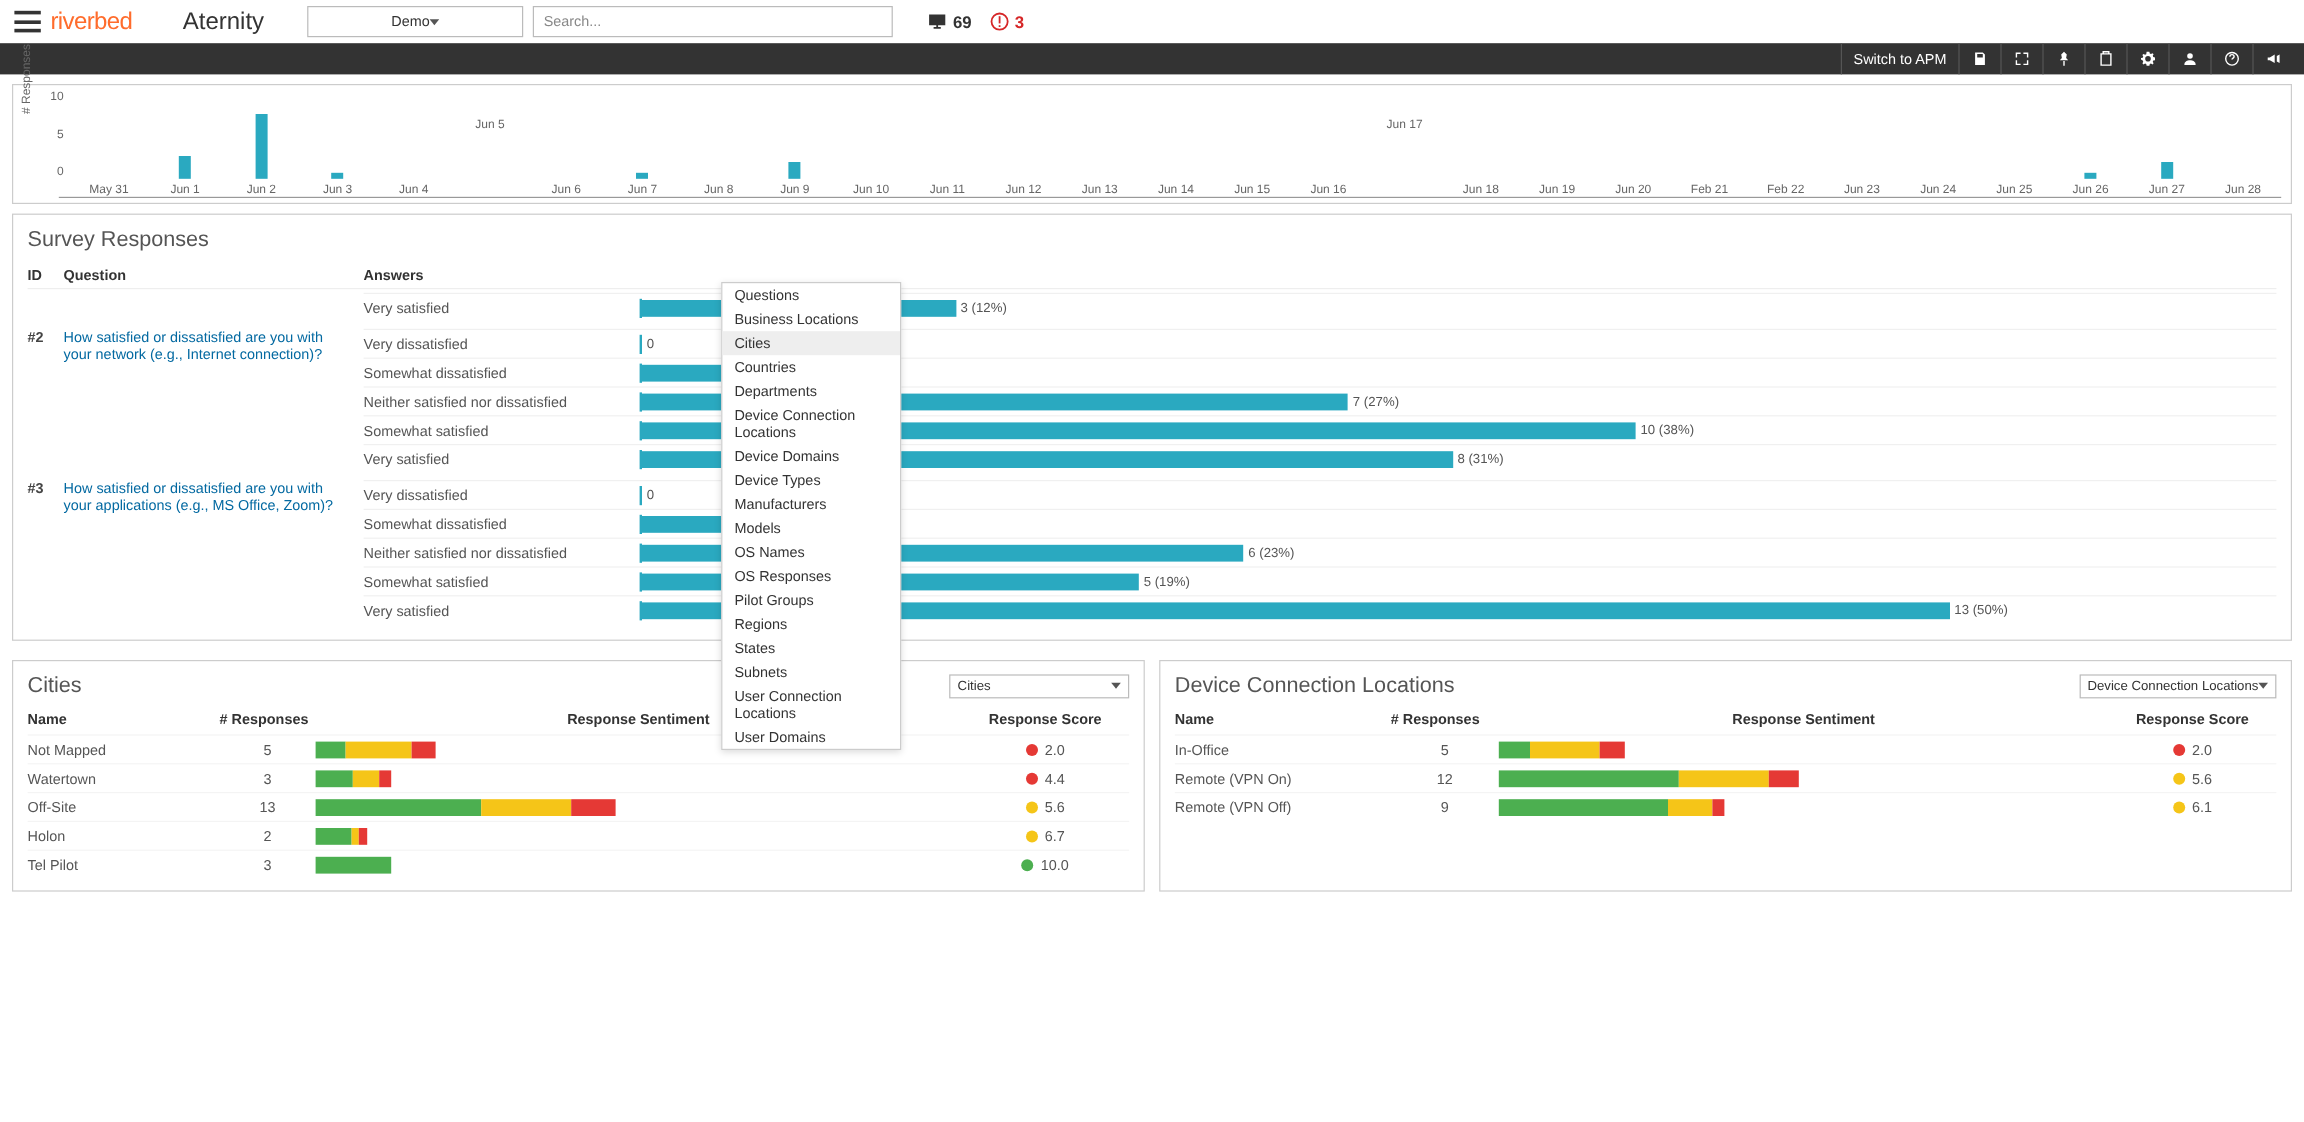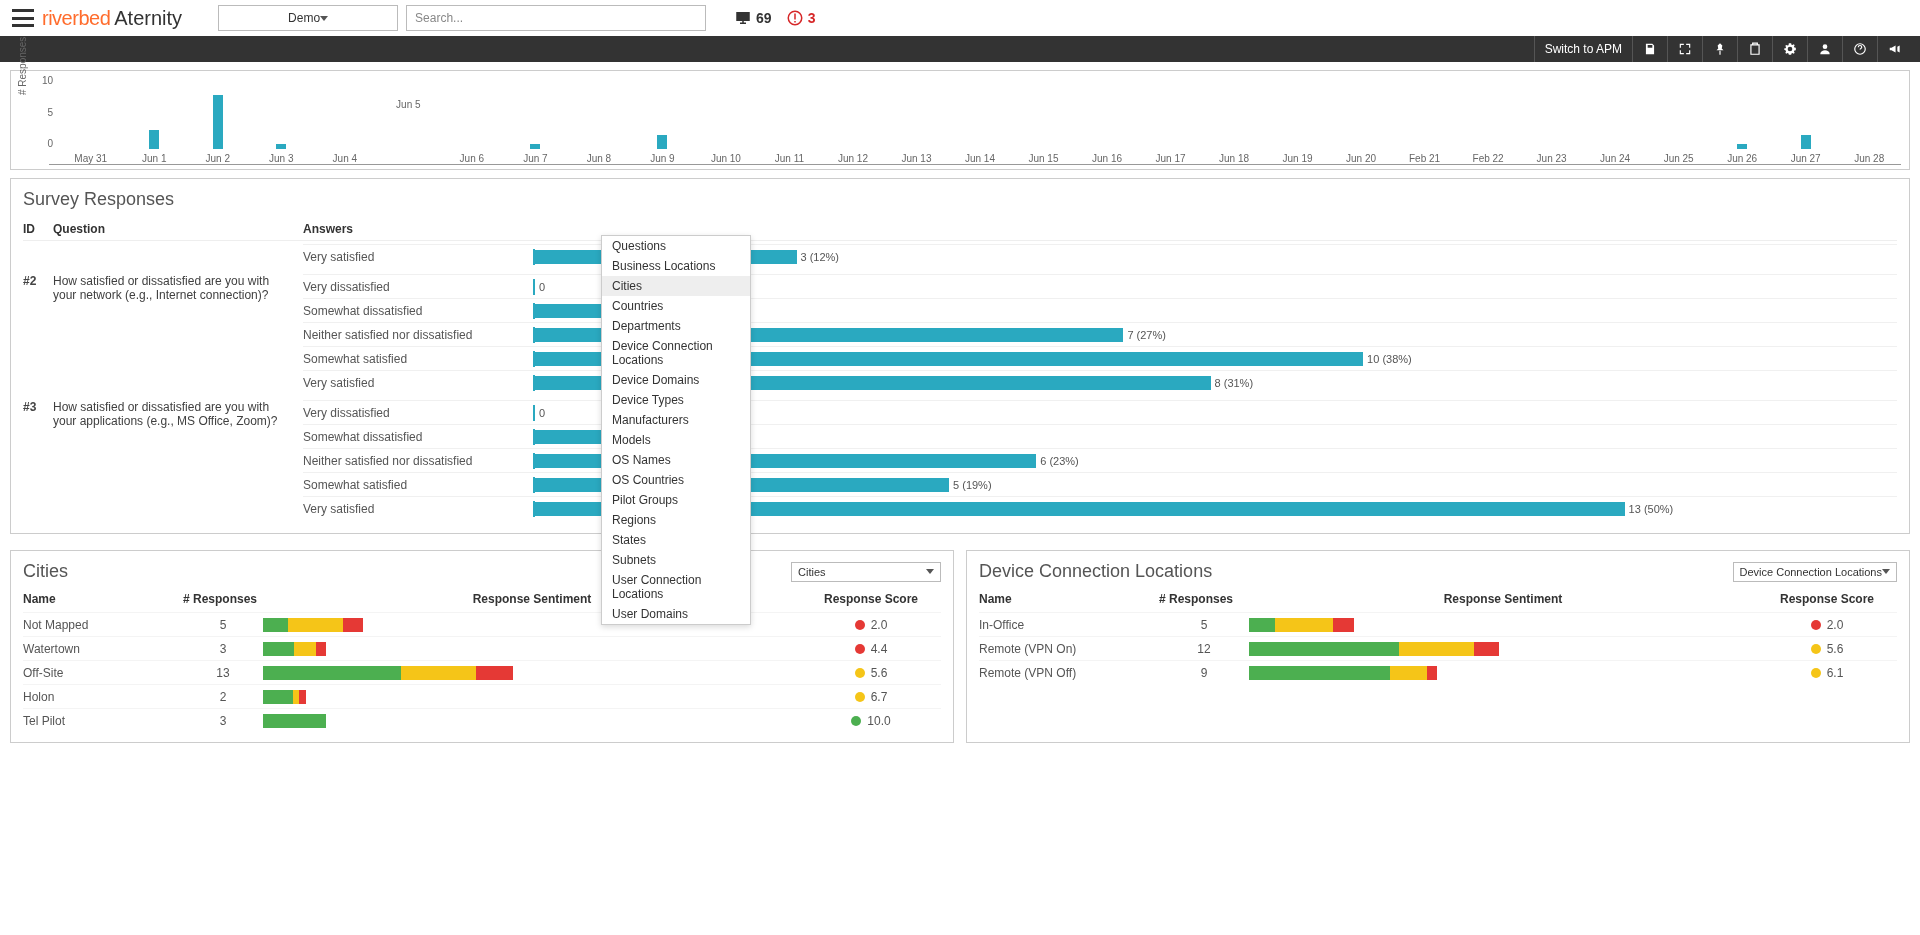--- a/index.html
+++ b/index.html
@@ -2,21 +2,21 @@
 <html><head>
 <meta charset="utf-8">
 <style>
 * { box-sizing: border-box; margin: 0; padding: 0; font-family: "Segoe UI", Arial, sans-serif; }
 body { background: #fff; font-size: 12px; color: #333; }
 
 
 .topbar { display: flex; align-items: center; height: 36px; padding: 0 12px; gap: 8px; background: #fff; }
 .hamburger { width: 22px; height: 18px; display: flex; flex-direction: column; justify-content: space-between; cursor: pointer; }
 .hamburger span { height: 3px; background: #333; }
-.logo { font-size: 20px; font-weight: 400; color: #333; display: flex; align-items: baseline; }
+.logo { font-size: 20px; font-weight: 400; color: #333; display: flex; align-items: baseline; gap: 38px; }
 .logo .riverbed { color: #ff6c2c; font-weight: 400; letter-spacing: -0.5px; }
 .logo .aternity { color: #333; margin-left: 4px; }
 .dropdown-field { border: 1px solid #bbb; height: 26px; display: flex; align-items: center; padding: 0 8px; min-width: 180px; justify-content: center; cursor: pointer; background:#fff;}
 .search-field { border: 1px solid #bbb; height: 26px; padding: 0 8px; width: 300px; color: #888; display:flex; align-items:center;}
 .header-stats { display: flex; align-items: center; gap: 14px; margin-left: 20px; }
 .stat-item { display: flex; align-items: center; gap: 4px; font-size: 14px; font-weight: 600;}
 .stat-item.alert { color: #d62728; }
 .stat-item svg { width:18px; height:18px; }
 
 
@@ -42,21 +42,21 @@
 
 
 .sr-header { display:grid; grid-template-columns: 30px 250px 230px 1fr; font-weight:600; font-size:12px; border-bottom:1px solid #eee; padding-bottom:4px;}
 .sr-row { display:grid; grid-template-columns: 30px 250px 230px 1fr; align-items:start; padding:3px 0; }
 .answer-row { display:grid; grid-template-columns: 230px 1fr; align-items:center; border-top:1px solid #f0f0f0; height:24px; }
 .answer-label { font-size:12px; color:#555; }
 .answer-bar-wrap { display:flex; align-items:center; gap:4px; border-left:2px solid #2aa9c0; height:16px; }
 .answer-bar { height:14px; background:#2aa9c0; }
 .answer-val { font-size:11px; color:#555; }
 .q-id { font-size:12px; color:#444; font-weight:600; }
-.q-text { font-size:12px; color:#404040; padding-right:10px; }
+.q-text { font-size:12px; color:#0369a1; padding-right:10px; }
 
 
 .float-menu { position:absolute; background:#fff; border:1px solid #ccc; box-shadow:0 2px 6px rgba(0,0,0,0.15); width:150px; z-index:100; font-size:12px;}
 .float-menu .item { padding:3px 10px; cursor:pointer; }
 .float-menu .item.hover { background:#eee; }
 
 
 .two-col { display:grid; grid-template-columns: 1fr 1fr; gap:12px; margin-top:8px; }
 .subpanel-header { display:flex; justify-content:space-between; align-items:center; margin-bottom:10px; }
 .small-select { border:1px solid #bbb; height:20px; font-size:11px; padding:0 6px; min-width:150px; display:flex; align-items:center; justify-content:space-between; cursor:pointer; background:#fff;}
@@ -236,21 +236,21 @@
             <div class="mini-label">Jun 14</div>
           </div>
           <div class="mini-col" style="justify-content: flex-end;">
             <div class="mini-bar" style="height: 0px;"></div>
             <div class="mini-label">Jun 15</div>
           </div>
           <div class="mini-col" style="justify-content: flex-end;">
             <div class="mini-bar" style="height: 0px;"></div>
             <div class="mini-label">Jun 16</div>
           </div>
-          <div class="mini-col" style="justify-content: flex-end;">
+          <div class="mini-col" style="justify-content: flex-start;">
             <div class="mini-bar" style="height: 0px;"></div>
             <div class="mini-label">Jun 17</div>
           </div>
           <div class="mini-col" style="justify-content: flex-end;">
             <div class="mini-bar" style="height: 0px;"></div>
             <div class="mini-label">Jun 18</div>
           </div>
           <div class="mini-col" style="justify-content: flex-end;">
             <div class="mini-bar" style="height: 0px;"></div>
             <div class="mini-label">Jun 19</div>
@@ -406,21 +406,21 @@
         <div class="item">Business Locations</div>
         <div class="item hover">Cities</div>
         <div class="item">Countries</div>
         <div class="item">Departments</div>
         <div class="item">Device Connection Locations</div>
         <div class="item">Device Domains</div>
         <div class="item">Device Types</div>
         <div class="item">Manufacturers</div>
         <div class="item">Models</div>
         <div class="item">OS Names</div>
-        <div class="item">OS Countries</div>
+        <div class="item">OS Responses</div>
         <div class="item">Pilot Groups</div>
         <div class="item">Regions</div>
         <div class="item">States</div>
         <div class="item">Subnets</div>
         <div class="item">User Connection Locations</div>
         <div class="item">User Domains</div>
       </div>
 </div>
 
 <div class="two-col">

